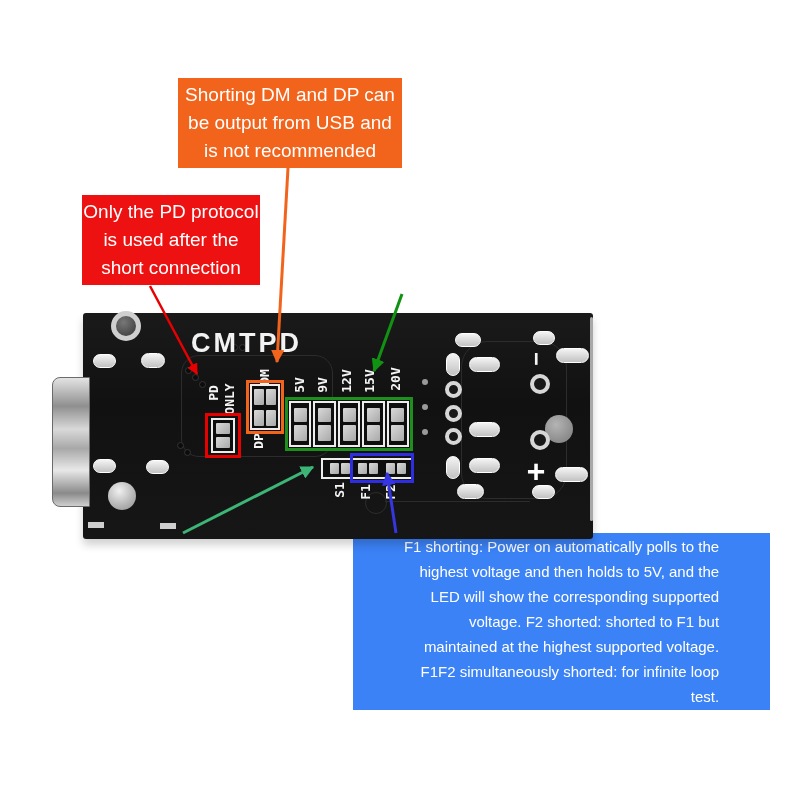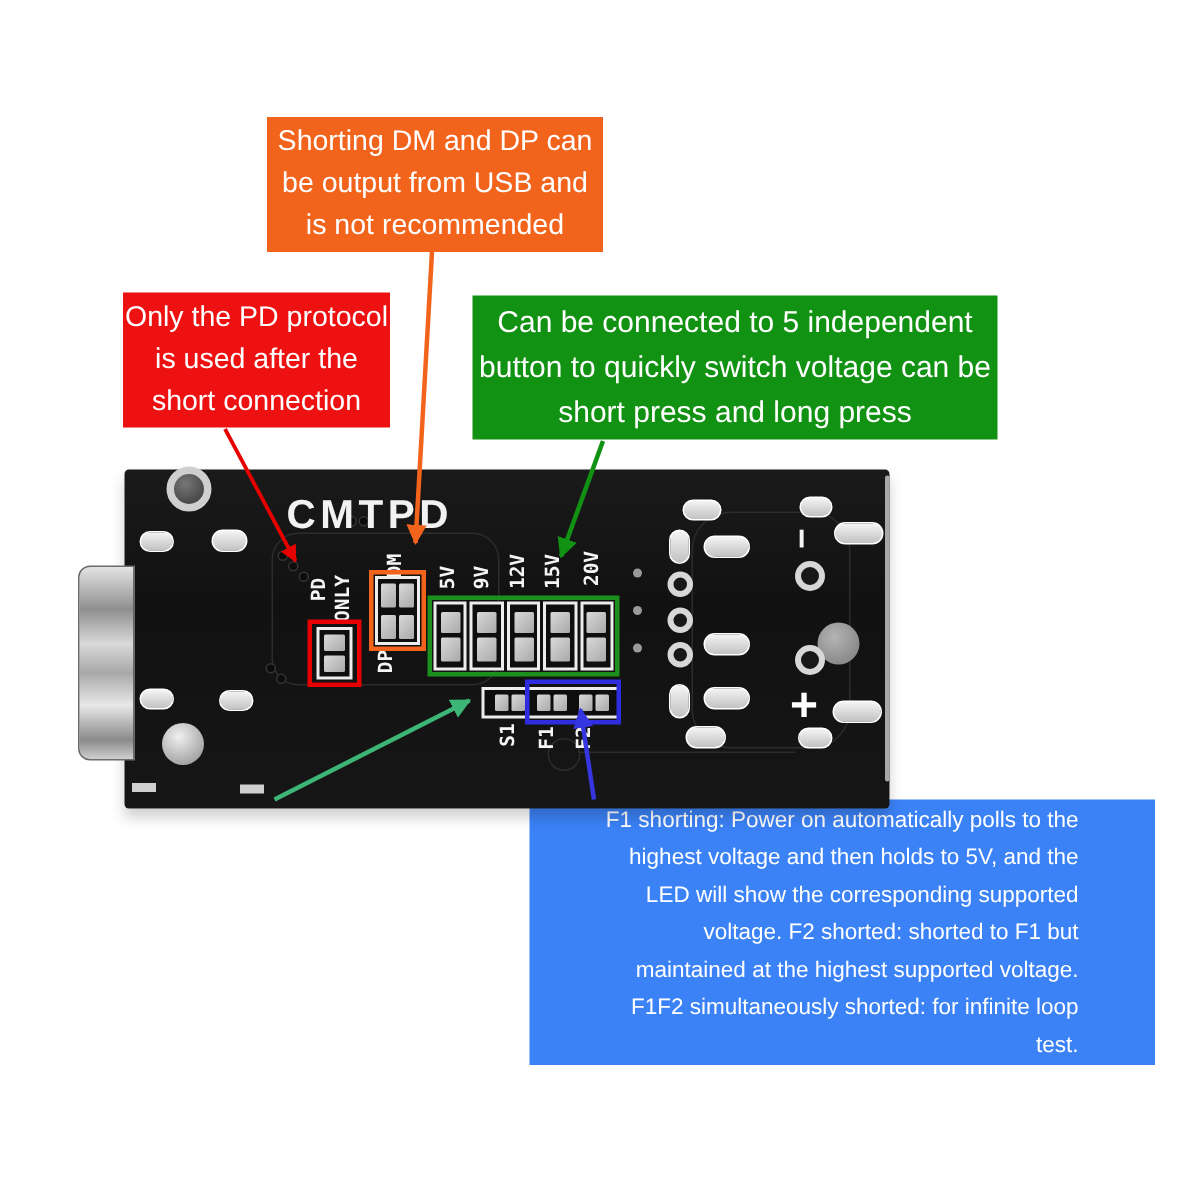--- a/index.html
+++ b/index.html
@@ -64,25 +64,20 @@
   <div class="callout co-orange">
     <span>Shorting DM and DP can
 be output from USB and
 is not recommended</span>
   </div>
   <div class="callout co-red">
     <span>Only the PD protocol
 is used after the
 short connection</span>
   </div>
-  <div class="callout co-green-top">
-    <span>Can be connected to 5 independent
-button to quickly switch voltage can be
-short press and long press</span>
-  </div>
   <div class="callout co-blue">
     <span>F1 shorting: Power on automatically polls to the
 highest voltage and then holds to 5V, and the
 LED will show the corresponding supported
 voltage. F2 shorted: shorted to F1 but
 maintained at the highest supported voltage.
 F1F2 simultaneously shorted: for infinite loop
 test.</span>
   </div>
 

